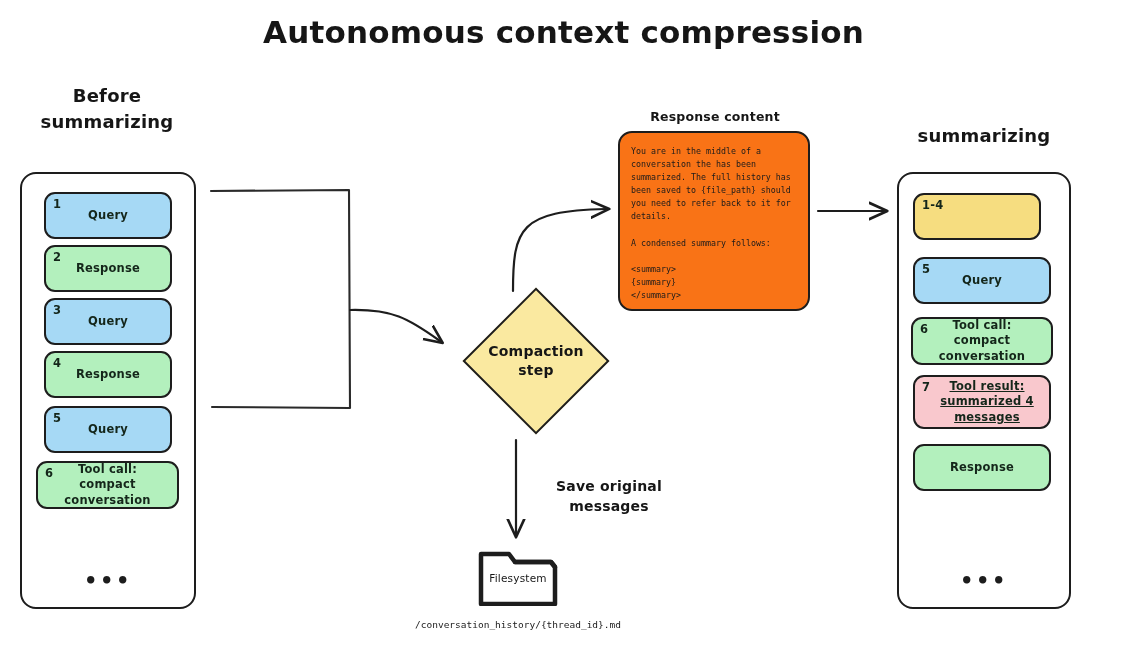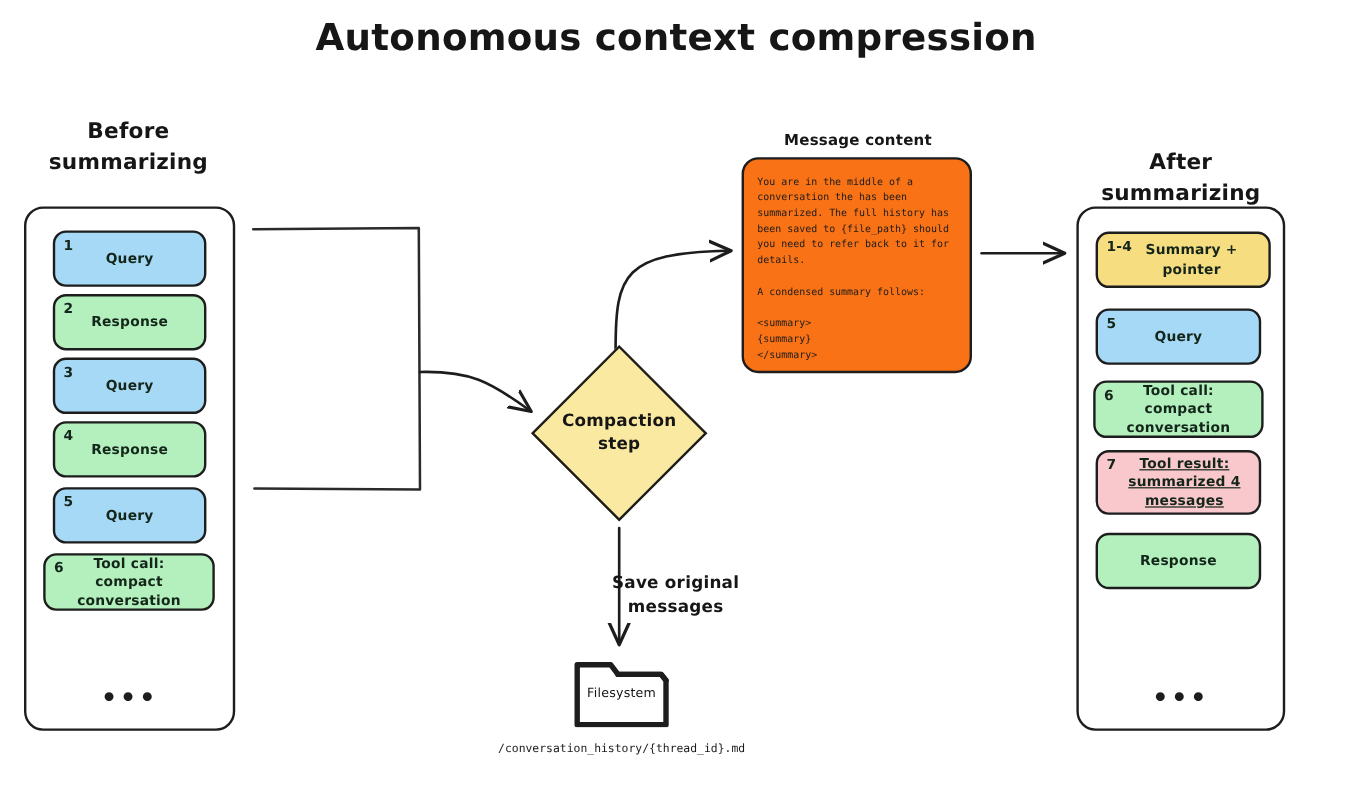--- a/index.html
+++ b/index.html
@@ -39,21 +39,21 @@
 
   
   .col-heading {
     position: absolute;
     text-align: center;
     font-size: 18px;
     font-weight: 600;
     line-height: 1.45;
     color: #161616;
   }
-  #before-heading { left: 16px;  top: 97px;  width: 182px; }
+  #before-heading { left: 16px;  top: 83px;  width: 182px; }
   #after-heading  { left: 893px; top: 123px; width: 182px; }
 
   
   .stack {
     position: absolute;
     border: 2.4px solid #1d1d1d;
     border-radius: 16px;
     background: #ffffff;
     box-sizing: border-box;
   }
@@ -95,21 +95,21 @@
     text-align: center;
     font-size: 21px;
     font-weight: 700;
     letter-spacing: 2.5px;
     color: #1d1d1d;
   }
 
   
   #compaction-step {
     position: absolute;
-    left: 442px;
+    left: 462px;
     top: 287px;
     width: 148px;
     height: 148px;
   }
   #compaction-step .diamond-shape {
     position: absolute;
     left: 22px;
     top: 22px;
     width: 104px;
     height: 104px;
@@ -193,21 +193,21 @@
     top: 619px;
     width: 236px;
     text-align: center;
     font-size: 9.5px;
     color: #1b1b1b;
   }
 
   
   #save-label {
     position: absolute;
-    left: 493px;
+    left: 539px;
     top: 477px;
     width: 140px;
     text-align: center;
     font-size: 14px;
     font-weight: 600;
     line-height: 1.4;
     color: #161616;
   }
 
   
@@ -277,21 +277,21 @@
   <span class="lbl" style="white-space:pre-line;">Tool call:
 compact conversation</span>
 </div>
 
 <div id="compaction-step">
   <div class="diamond-shape"></div>
   <div class="diamond-text hand" style="white-space:pre-line;">Compaction
 step</div>
 </div>
 
-<div id="message-content-label" class="hand">Message content</div>
+<div id="message-content-label" class="hand">Response content</div>
 <div id="message-content-panel">
   <div class="body mono">You are in the middle of a
 conversation the has been
 summarized. The full history has
 been saved to {file_path} should
 you need to refer back to it for
 details.
 
 A condensed summary follows:
 
@@ -306,32 +306,29 @@
 <div id="filesystem-node">
   <svg class="folder-icon" width="82" height="58" viewBox="0 0 82 58" xmlns="http://www.w3.org/2000/svg">
     <path d="M 4 56 L 4 6 L 32 6 L 38 14 L 74 14 L 78 19 L 78 56 Z" fill="#ffffff" stroke="#1d1d1d" stroke-width="4.5" stroke-linejoin="round" stroke-linecap="round"></path>
     <path d="M 38 14 L 74 14 L 78 19" fill="none" stroke="#1d1d1d" stroke-width="4.5" stroke-linejoin="round" stroke-linecap="round"></path>
   </svg>
   <div class="fs-label hand">Filesystem</div>
 </div>
 <div id="filesystem-path" class="mono">/conversation_history/{thread_id}.md</div>
 
 <div id="after-heading" class="col-heading hand">
-  <div>After</div>
   <div>summarizing</div>
 </div>
 
 <div id="after-stack" class="stack">
   <div class="dots hand" style="left:0; top:395px; width:170px;">•••</div>
 </div>
 
-<div class="card yellow hand" style="left:913px; top:193px; width:146px; height:47px;">
+<div class="card yellow hand" style="left:913px; top:193px; width:128px; height:47px;">
   <span class="num">1-4</span>
-  <span class="lbl" style="white-space:pre-line; padding-left:18px;">Summary +
-pointer</span>
 </div>
 <div class="card blue hand" style="left:913px; top:257px; width:138px; height:47px;">
   <span class="num">5</span>
   <span class="lbl">Query</span>
 </div>
 <div class="card green hand" style="left:911px; top:317px; width:142px; height:48px;">
   <span class="num">6</span>
   <span class="lbl" style="white-space:pre-line;">Tool call:
 compact conversation</span>
 </div>

